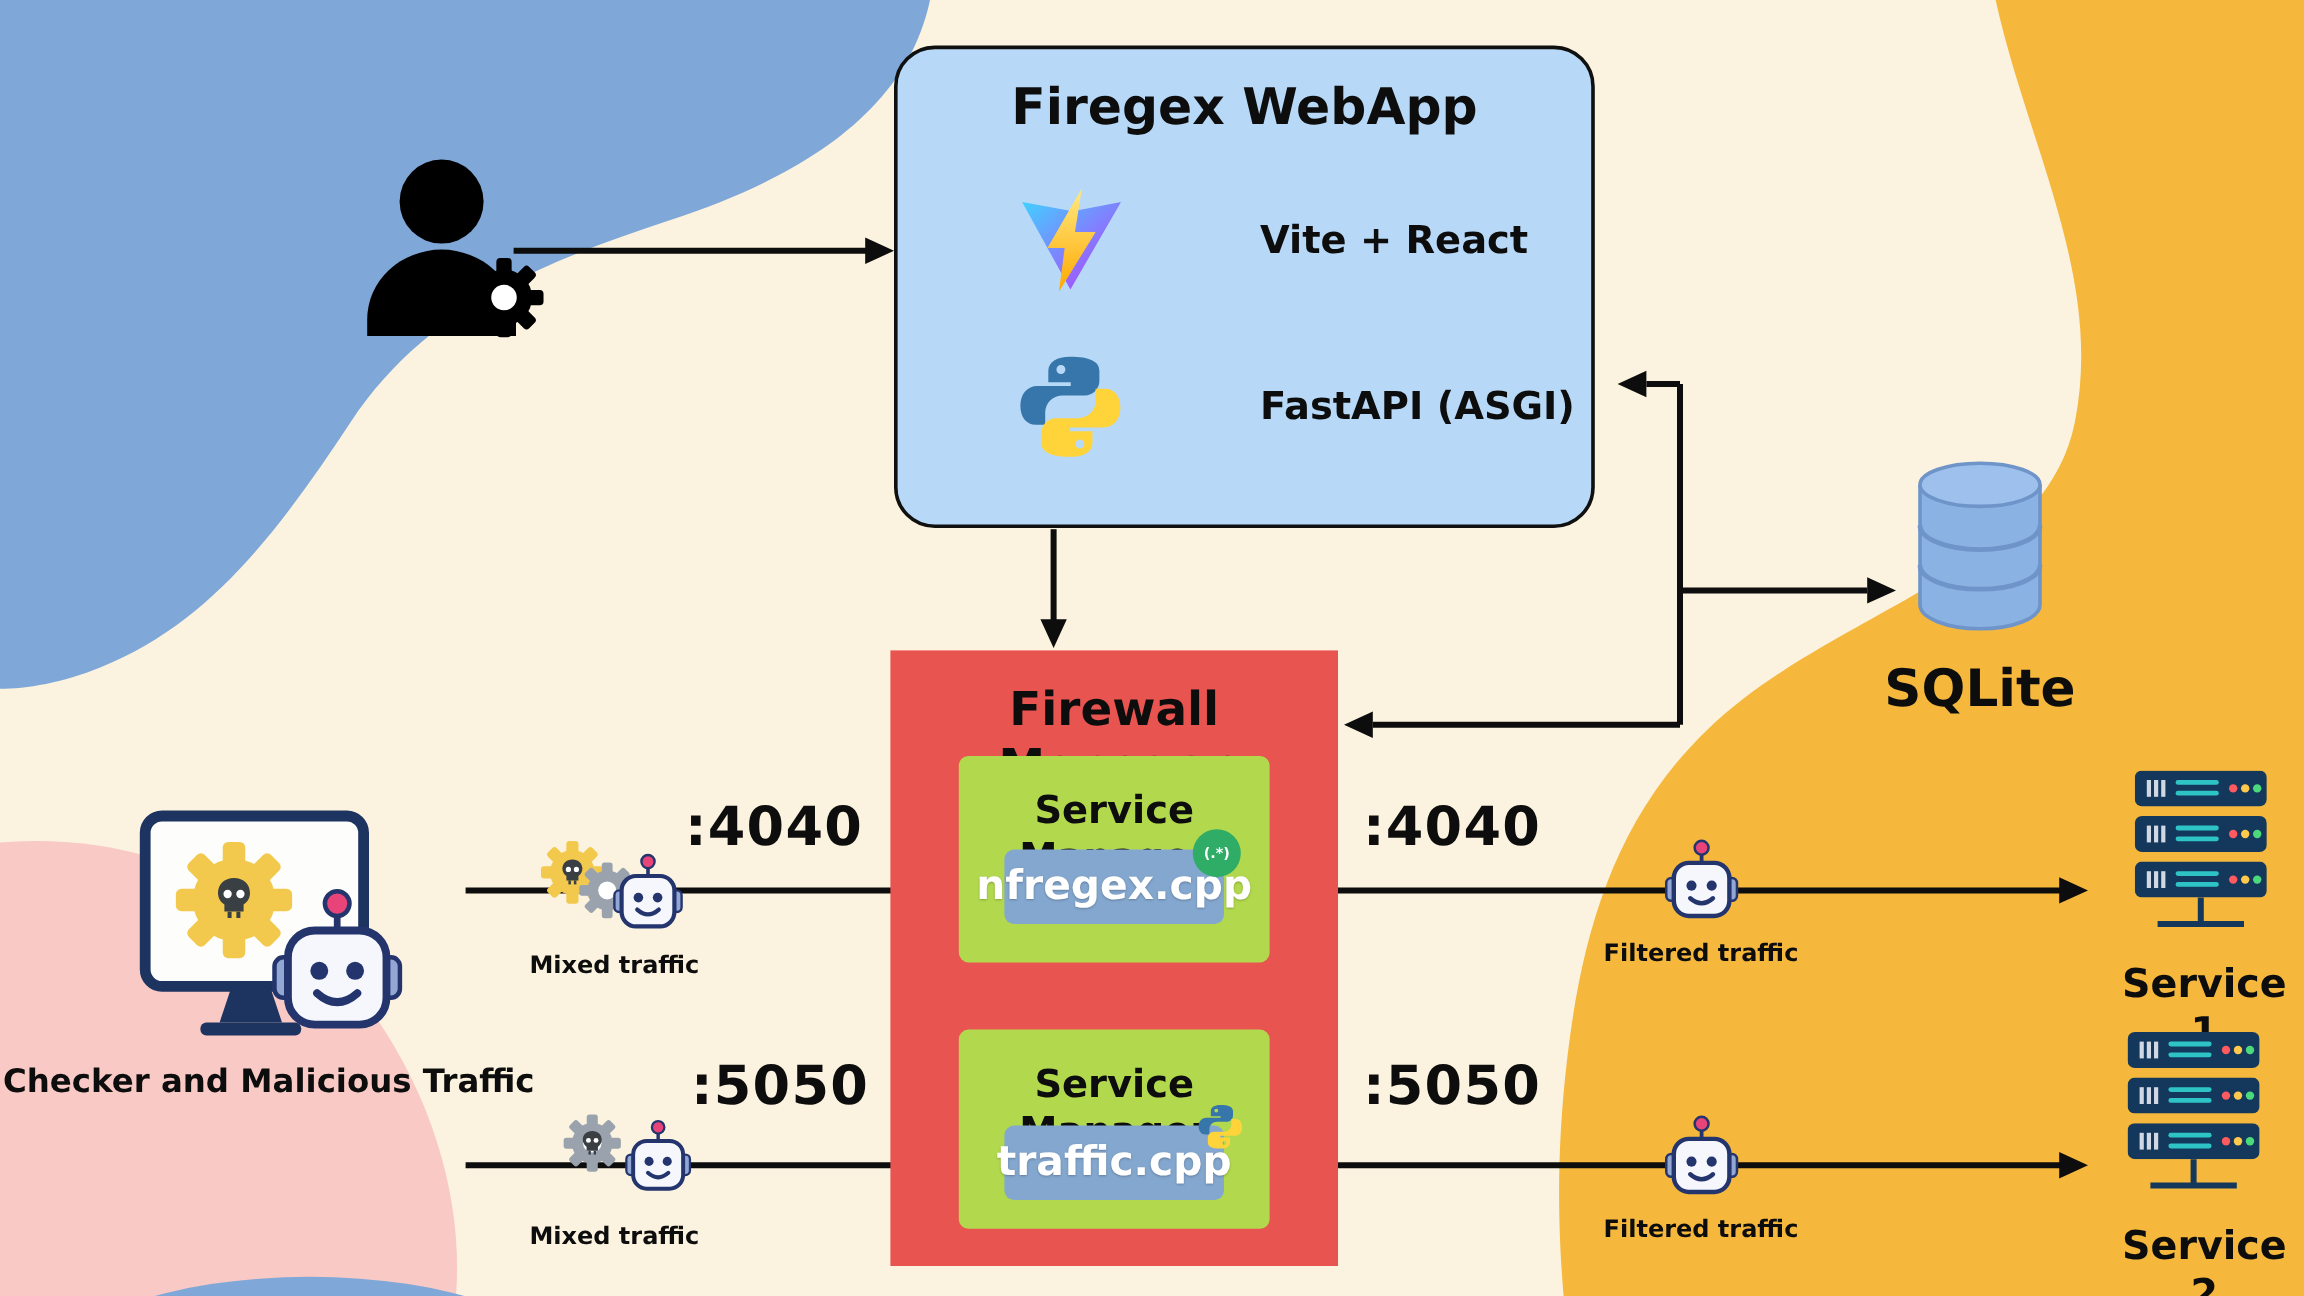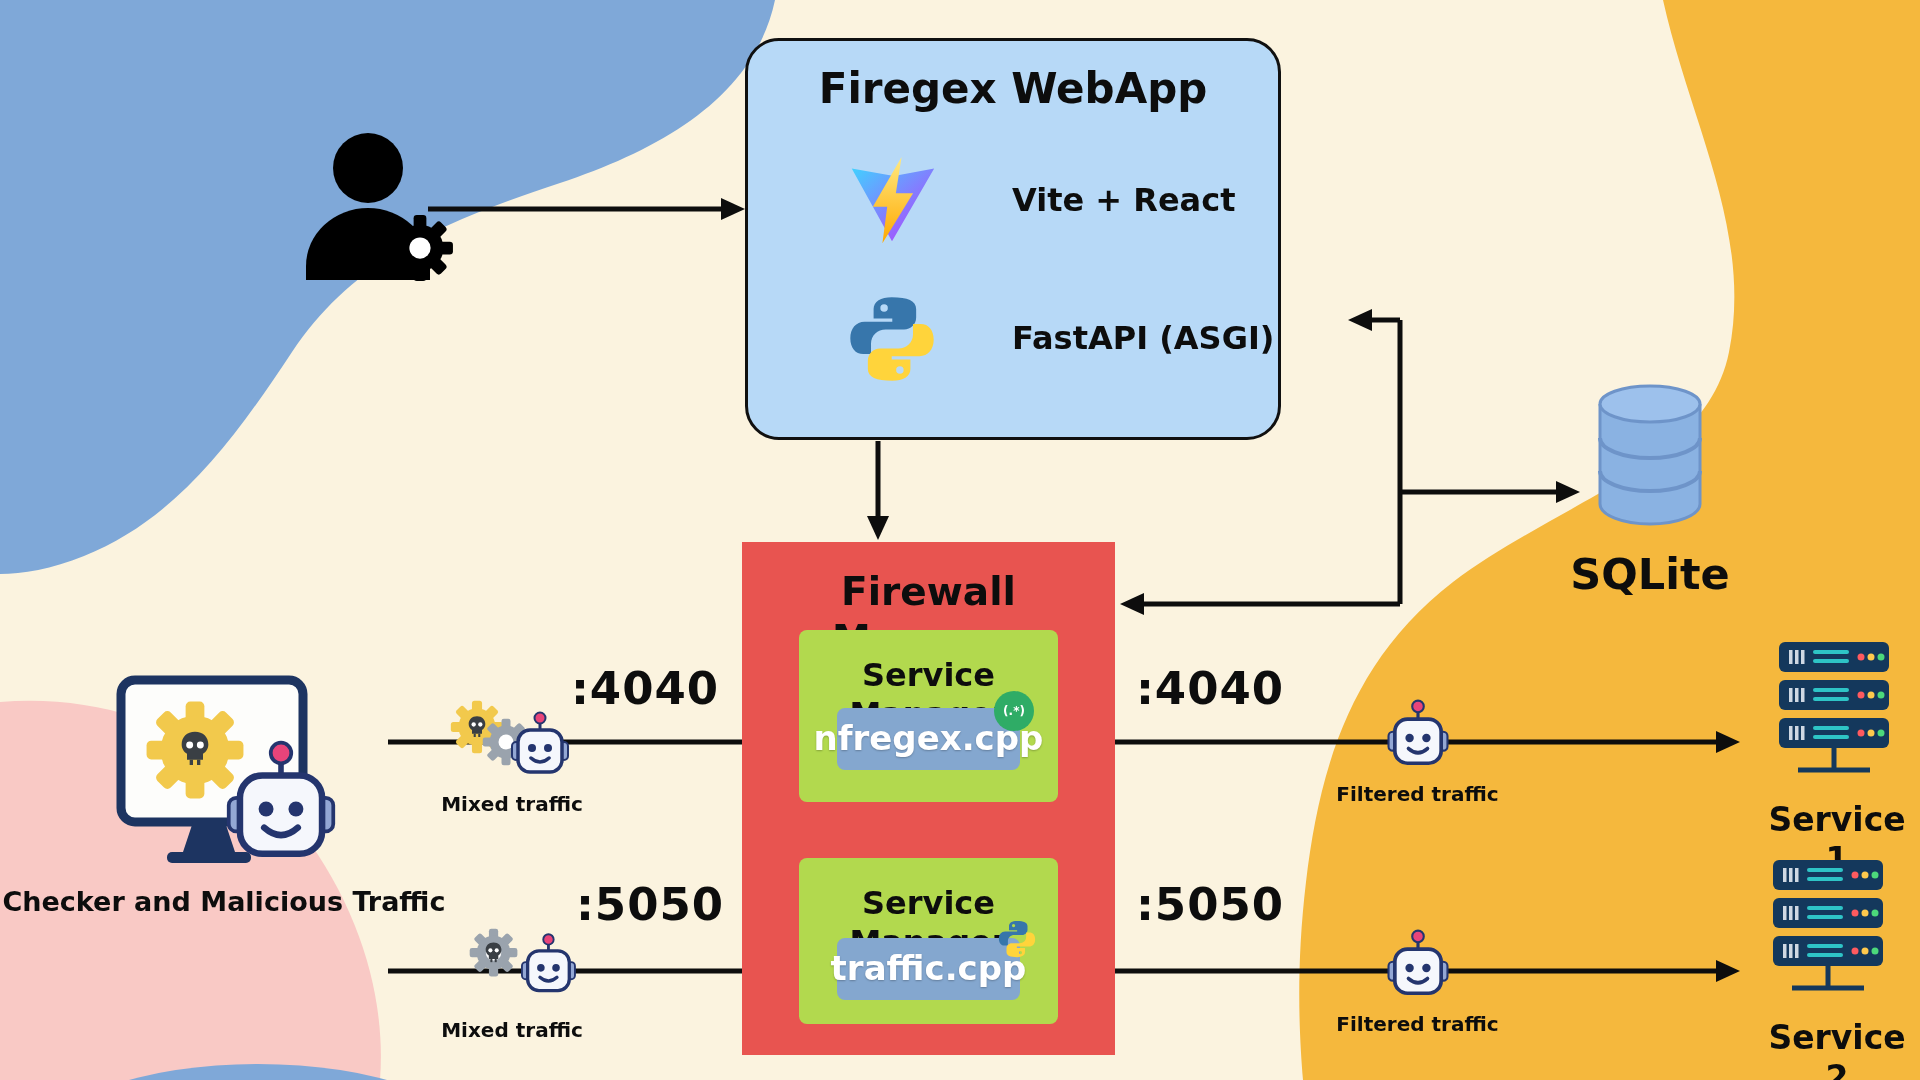--- a/index.html
+++ b/index.html
@@ -5,24 +5,24 @@
   *{margin:0;padding:0;box-sizing:border-box}
   html,body{background:#9a9a9a}
   body{font-family:"DejaVu Sans","Liberation Sans",sans-serif}
   #canvas{position:relative;width:1920px;height:1080px;background:var(--cream,#FBF3DF);overflow:hidden}
   svg{display:block}
   .abs{position:absolute}
   .layer{position:absolute;left:0;top:0;width:1920px;height:1080px}
   .lbl{font-weight:700;color:#0d0d0d;text-align:center;line-height:1.22}
 
   
-  #webapp-box{left:745px;top:38px;width:536px;height:402px;background:var(--webapp-box,#B7D9F7);
+  #webapp-box{left:745px;top:38px;width:584px;height:402px;background:var(--webapp-box,#B7D9F7);
     border:3px solid #101010;border-radius:34px;z-index:3}
   #webapp-title{position:absolute;left:0;top:22px;width:100%;font-size:42px}
-  .stack-row{position:absolute;left:98px;width:470px;height:100px;display:flex;align-items:center;gap:74px}
+  .stack-row{position:absolute;left:98px;width:470px;height:100px;display:flex;align-items:center;gap:112px}
   .stack-icon{width:92px;height:92px;flex:0 0 92px}
   .stack-label{font-size:32px;text-align:left}
 
   
   #firewall-box{left:742px;top:542px;width:373px;height:513px;background:var(--firewall-box,#E85450);z-index:3}
   #firewall-title{position:absolute;left:0;top:26px;width:100%;font-size:39px}
   .sm-box{position:absolute;left:57px;width:259px;background:var(--service-box,#B2D94E);border-radius:8px}
   #sm1{top:88px;height:172px}
   #sm2{top:316px;height:166px}
   .sm-title{position:absolute;left:0;top:26px;width:100%;font-size:32px}

